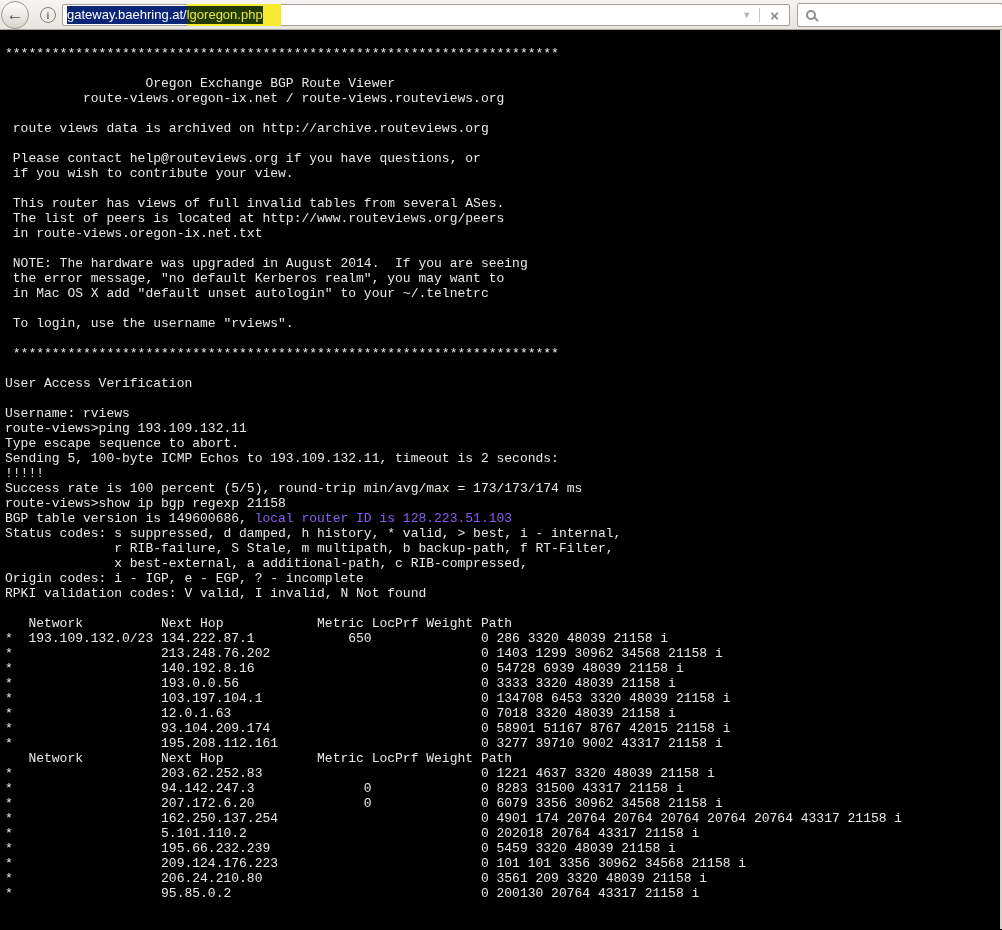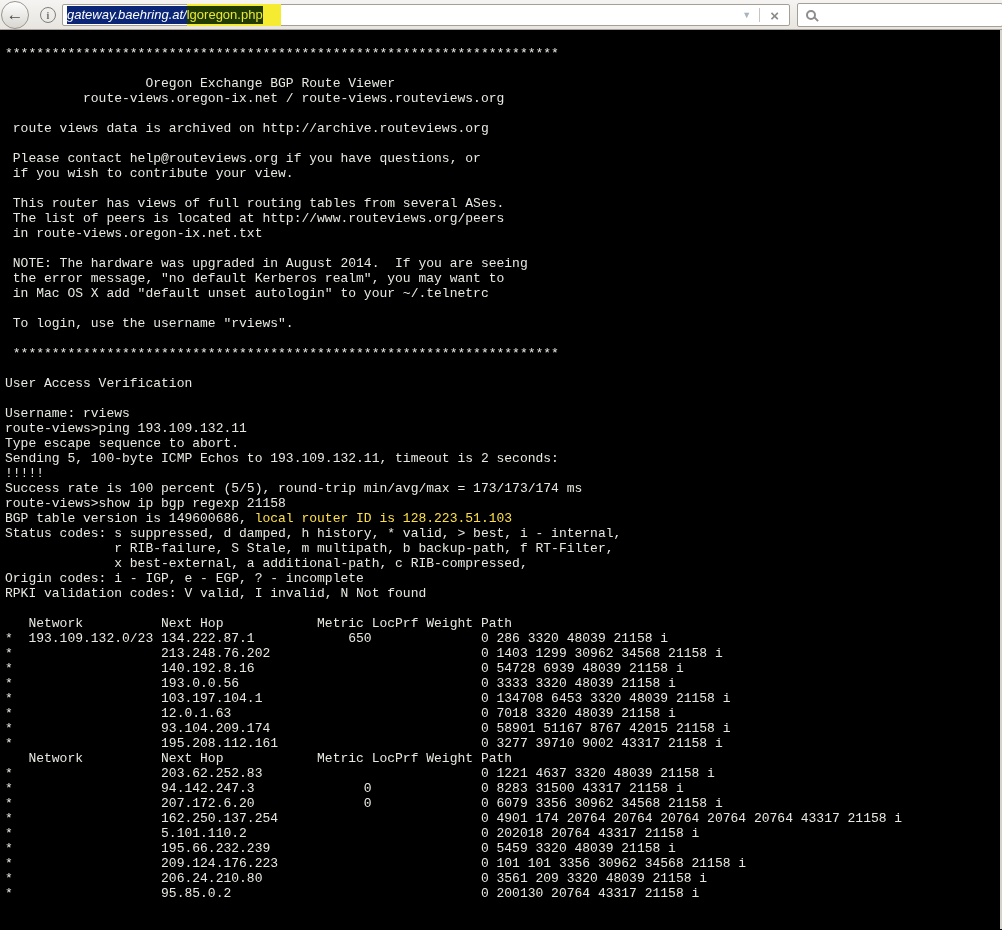--- a/index.html
+++ b/index.html
@@ -28,21 +28,21 @@
     display:flex; align-items:center; justify-content:center;
     cursor:pointer;
   }
   .url-field {
     position:absolute; left:62px; top:4px; width:728px; height:22px;
     background:#fff; border:1px solid #a59f95; border-radius:2px;
     display:flex; align-items:center; padding-left:4px;
     font-size:13px; z-index:0;
   }
   .url-text { display:inline-block; height:18px; line-height:18px; vertical-align:top; white-space:pre; }
-  .url-sel { background:#0b2577; color:#ffffff;font-style:italic; }
+  .url-sel { background:#0b2577; color:#ffffff; }
   .url-hl  { position:relative; background:#203a00; color:#e9e63c;text-align:center; }
   .url-hl::before {
     content:''; position:absolute; z-index:-1;
     top:-2px; bottom:-2px; left:0; right:-18px;
     background:#f5eb30;
   }
   .url-controls { margin-left:auto; display:flex; align-items:center; height:100%; }
   .dd-btn { color:#a9b4bd; font-size:9px; padding:0 8px; cursor:pointer; }
   .url-sep { width:1px; height:14px; background:#c9c5be; }
   .close-btn { color:#8a8a8a; font-size:15px; font-weight:bold; padding:0 10px; cursor:pointer; }
@@ -102,42 +102,42 @@
     <div class="tline">***********************************************************************</div>
     <div class="tline"></div>
     <div class="tline">                  Oregon Exchange BGP Route Viewer</div>
     <div class="tline">          route-views.oregon-ix.net / route-views.routeviews.org</div>
     <div class="tline"></div>
     <div class="tline"> route views data is archived on http://archive.routeviews.org</div>
     <div class="tline"></div>
     <div class="tline"> Please contact help@routeviews.org if you have questions, or</div>
     <div class="tline"> if you wish to contribute your view.</div>
     <div class="tline"></div>
-    <div class="tline"> This router has views of full routing tables from several ASes.</div>
+    <div class="tline"> This router has views of full invalid tables from several ASes.</div>
     <div class="tline"> The list of peers is located at http://www.routeviews.org/peers</div>
     <div class="tline"> in route-views.oregon-ix.net.txt</div>
     <div class="tline"></div>
     <div class="tline"> NOTE: The hardware was upgraded in August 2014.  If you are seeing</div>
     <div class="tline"> the error message, "no default Kerberos realm", you may want to</div>
     <div class="tline"> in Mac OS X add "default unset autologin" to your ~/.telnetrc</div>
     <div class="tline"></div>
     <div class="tline"> To login, use the username "rviews".</div>
     <div class="tline"></div>
     <div class="tline"> **********************************************************************</div>
     <div class="tline"></div>
     <div class="tline">User Access Verification</div>
     <div class="tline"></div>
     <div class="tline">Username: rviews</div>
     <div class="tline">route-views&gt;ping 193.109.132.11</div>
     <div class="tline">Type escape sequence to abort.</div>
     <div class="tline">Sending 5, 100-byte ICMP Echos to 193.109.132.11, timeout is 2 seconds:</div>
     <div class="tline">!!!!!</div>
     <div class="tline">Success rate is 100 percent (5/5), round-trip min/avg/max = 173/173/174 ms</div>
     <div class="tline">route-views&gt;show ip bgp regexp 21158</div>
-    <div class="tline"><span>BGP table version is 149600686, </span><span style="color: #fde047;">local router ID is 128.223.51.103</span></div>
+    <div class="tline"><span>BGP table version is 149600686, </span><span style="color: #8b5cf6;">local router ID is 128.223.51.103</span></div>
     <div class="tline">Status codes: s suppressed, d damped, h history, * valid, &gt; best, i - internal,</div>
     <div class="tline">              r RIB-failure, S Stale, m multipath, b backup-path, f RT-Filter,</div>
     <div class="tline">              x best-external, a additional-path, c RIB-compressed,</div>
     <div class="tline">Origin codes: i - IGP, e - EGP, ? - incomplete</div>
     <div class="tline">RPKI validation codes: V valid, I invalid, N Not found</div>
     <div class="tline"></div>
     <div class="tline">   Network          Next Hop            Metric LocPrf Weight Path</div>
     <div class="tline">*  193.109.132.0/23 134.222.87.1            650              0 286 3320 48039 21158 i</div>
     <div class="tline">*                   213.248.76.202                           0 1403 1299 30962 34568 21158 i</div>
     <div class="tline">*                   140.192.8.16                             0 54728 6939 48039 21158 i</div>

